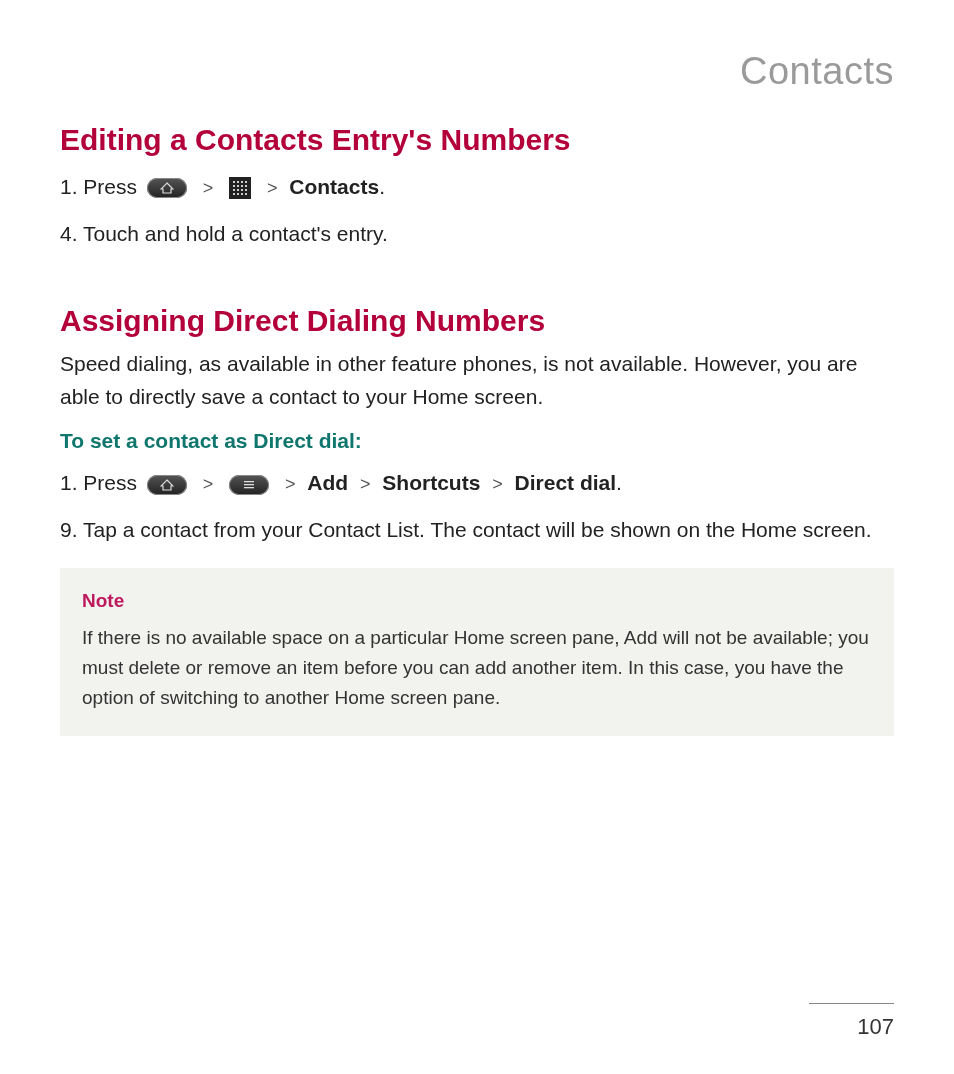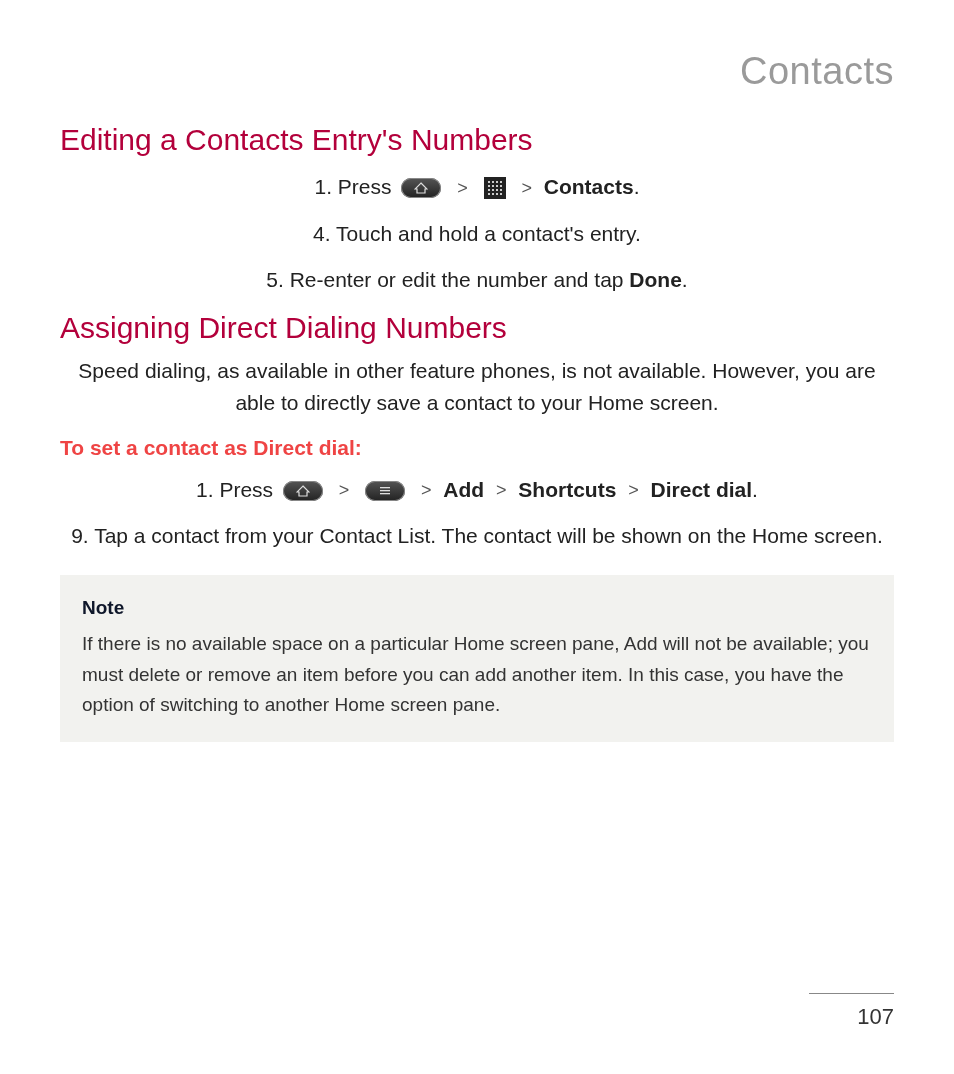--- a/index.html
+++ b/index.html
@@ -23,40 +23,39 @@
     text-align: right;
     font-size: 38px;
     color: #9a9a9a;
     font-weight: 400;
     margin: 0 0 30px 0;
     letter-spacing: 0.5px;
   }
   .section-heading {
     color: #b3003b;
     font-size: 30px;
-    font-weight: 400;
+    font-weight: 700;
     margin: 18px 0 8px 0;
   }
   .body-text, .step {
     font-size: 21px;
     line-height: 1.55;
     color: #222;
     margin: 10px 0;
-    text-align: center;
   }
   .step {
     padding-left: 28px;
     text-indent: -28px;
     margin: 14px 0;
   }
   .sub-heading {
     font-size: 21px;
     font-weight: 700;
     margin: 16px 0 8px 0;
-    color: #ef4444;
+    color: #0f766e;
   }
   .bold { font-weight: 700; }
   .icon-btn {
     display: inline-block;
     vertical-align: middle;
     width: 40px;
     height: 20px;
     border-radius: 10px;
     background: linear-gradient(#555,#222);
     position: relative;
@@ -93,29 +92,29 @@
   }
   .note-box {
     background: #f2f2ef;
     padding: 18px 22px 22px 22px;
     margin-top: 22px;
     font-size: 19px;
     line-height: 1.6;
     color: #333;
   }
   .note-label {
-    color: #0f172a;
+    color: #be185d;
     font-weight: 700;
     font-size: 19px;
     margin-bottom: 6px;
     display: block;
   }
   .page-number-wrap {
     position: absolute;
-    bottom: 44px;
+    bottom: 34px;
     right: 60px;
     text-align: right;
   }
   .page-number-rule {
     width: 85px;
     border-top: 1px solid #888;
     margin-bottom: 10px;
     margin-left: auto;
   }
   .page-number {
@@ -142,25 +141,22 @@
     <span class="gt">&gt;</span>
     <span class="icon-grid"></span>
     <span class="gt">&gt;</span>
     <span class="bold">Contacts</span><span>.</span>
   </div>
 
   <div class="step">4. Touch and hold a contact's entry.</div>
 
 
 
-  <div class="step">
-    <span>5. Re-enter or edit the number and tap </span><span class="bold">Done</span><span>.</span>
-  </div>
 
-  <div class="section-heading" style="margin-top:14px;">Assigning Direct Dialing Numbers</div>
+  <div class="section-heading" style="margin-top:54px;">Assigning Direct Dialing Numbers</div>
 
   <div class="body-text">Speed dialing, as available in other feature phones, is not available. However, you are able to directly save a contact to your Home screen.</div>
 
   <div class="sub-heading">To set a contact as Direct dial:</div>
 
   <div class="step">
     <span>1. Press </span>
     <span class="icon-btn">
       <svg width="14" height="12" viewBox="0 0 14 12">
           <path d="M7 1 L13 7 H11 V11 H3 V7 H1 Z" fill="none" stroke="#ddd" stroke-width="1.2"></path>

